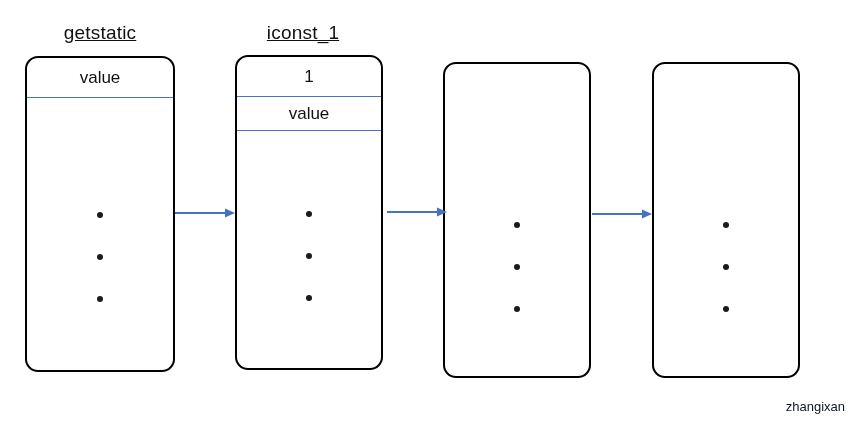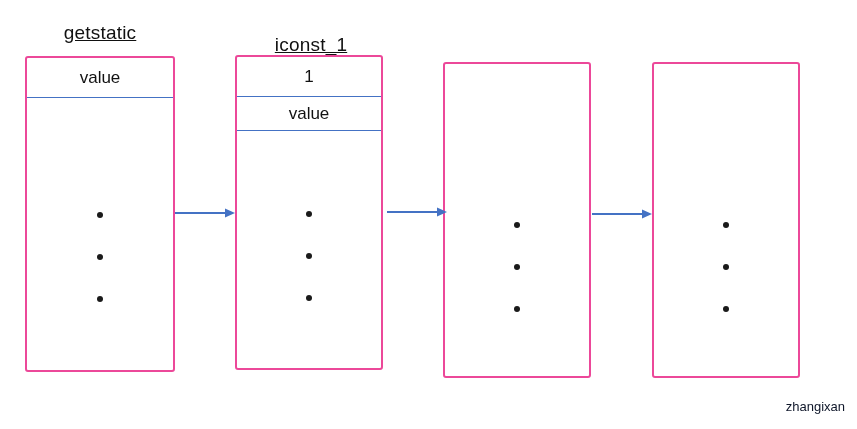--- a/index.html
+++ b/index.html
@@ -18,28 +18,28 @@
     position: absolute;
     top: 22px;
     height: 24px;
     text-align: center;
     font-size: 19px;
     color: #111111;
     letter-spacing: 0.2px;
     text-decoration: underline;
   }
   .t1 { left: 25px;  width: 150px; }
-  .t2 { left: 237px; width: 148px; margin-top: 12px; }
+  .t2 { left: 229px; width: 148px; }
   .t3 { left: 443px; width: 148px; }
   .t4 { left: 652px; width: 148px; }
 
   .stack-box {
     position: absolute;
-    border: 2px solid #ec4899;
-    border-radius: 3px;
+    border: 2px solid #000000;
+    border-radius: 13px;
     background: #ffffff;
   }
   .b1 { left: 25px;  top: 56px; width: 150px; height: 316px; }
   .b2 { left: 235px; top: 55px; width: 148px; height: 315px; }
   .b3 { left: 443px; top: 62px; width: 148px; height: 316px; }
   .b4 { left: 652px; top: 62px; width: 148px; height: 316px; }
 
   .slot {
     width: 100%;
     text-align: center;

